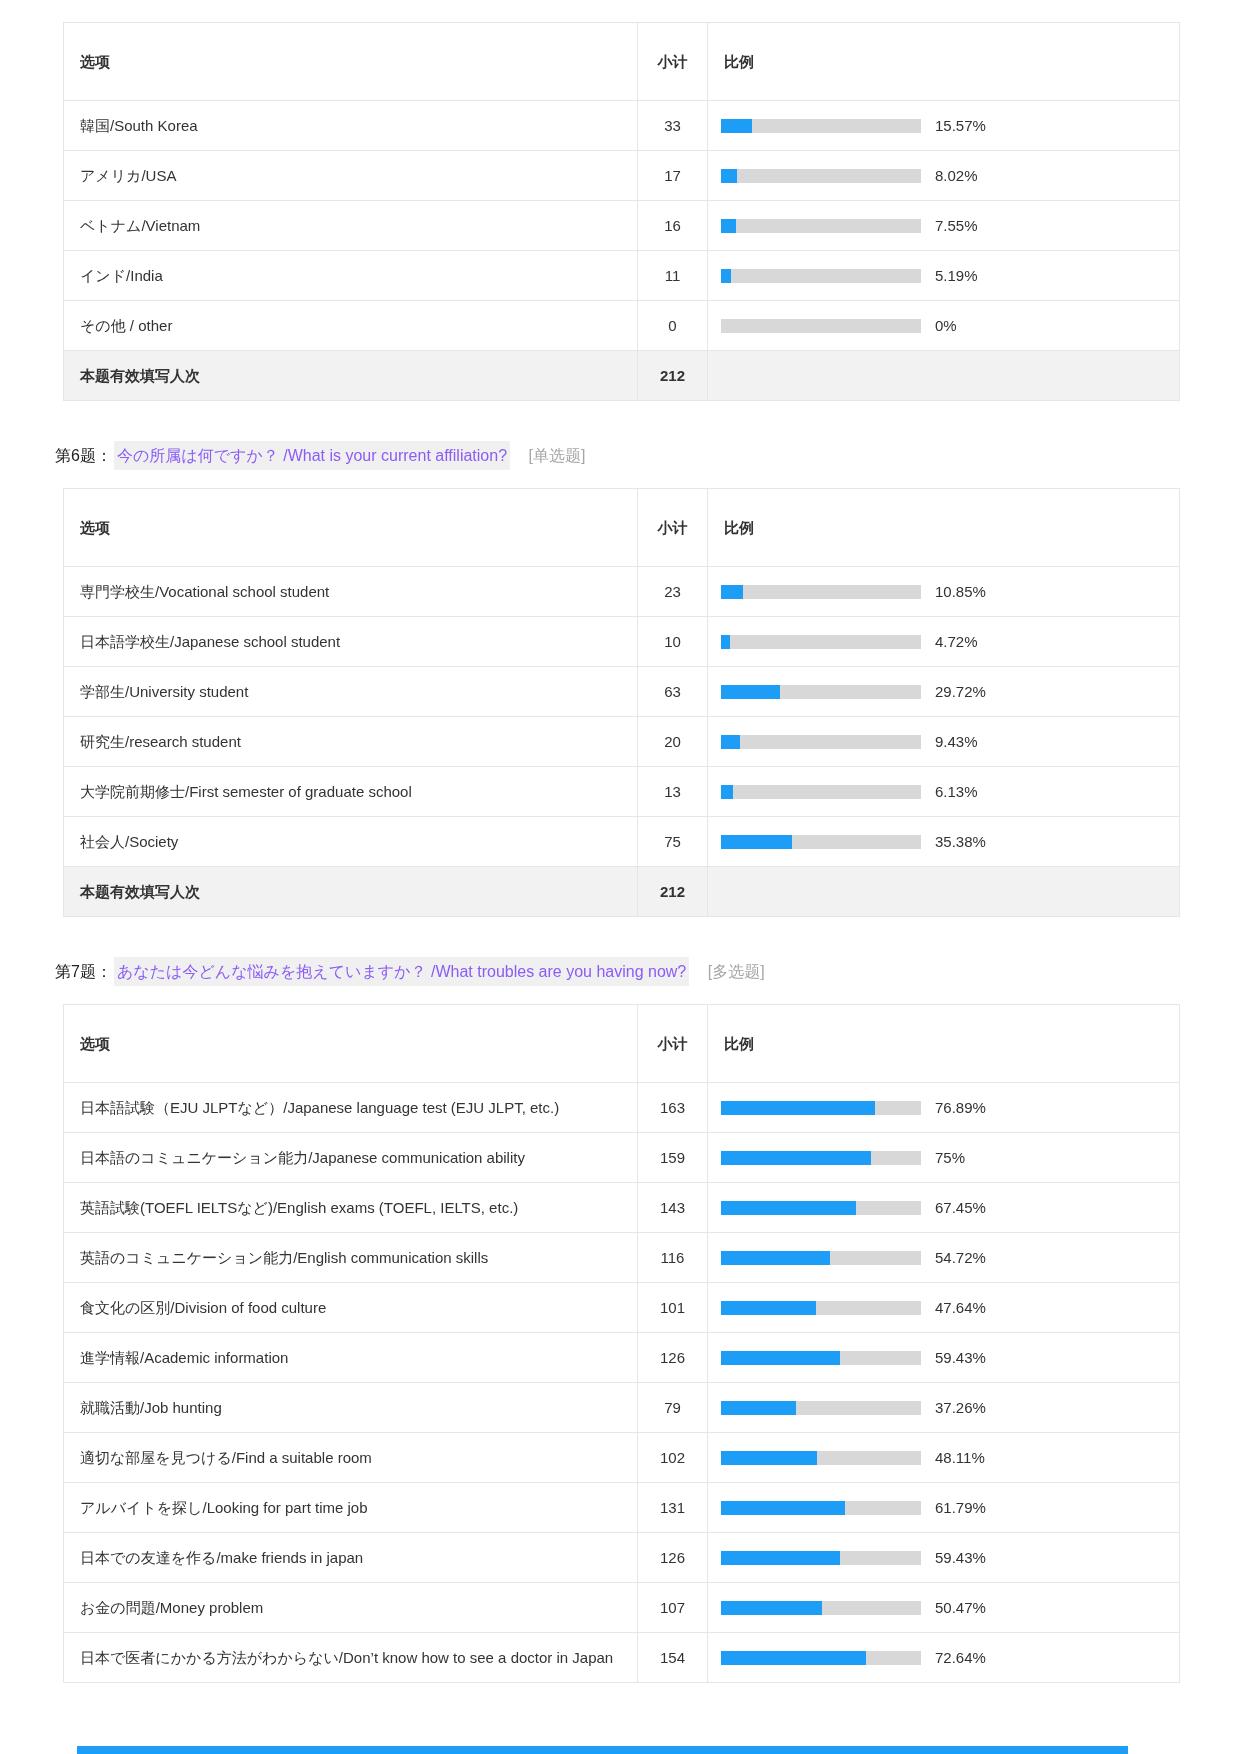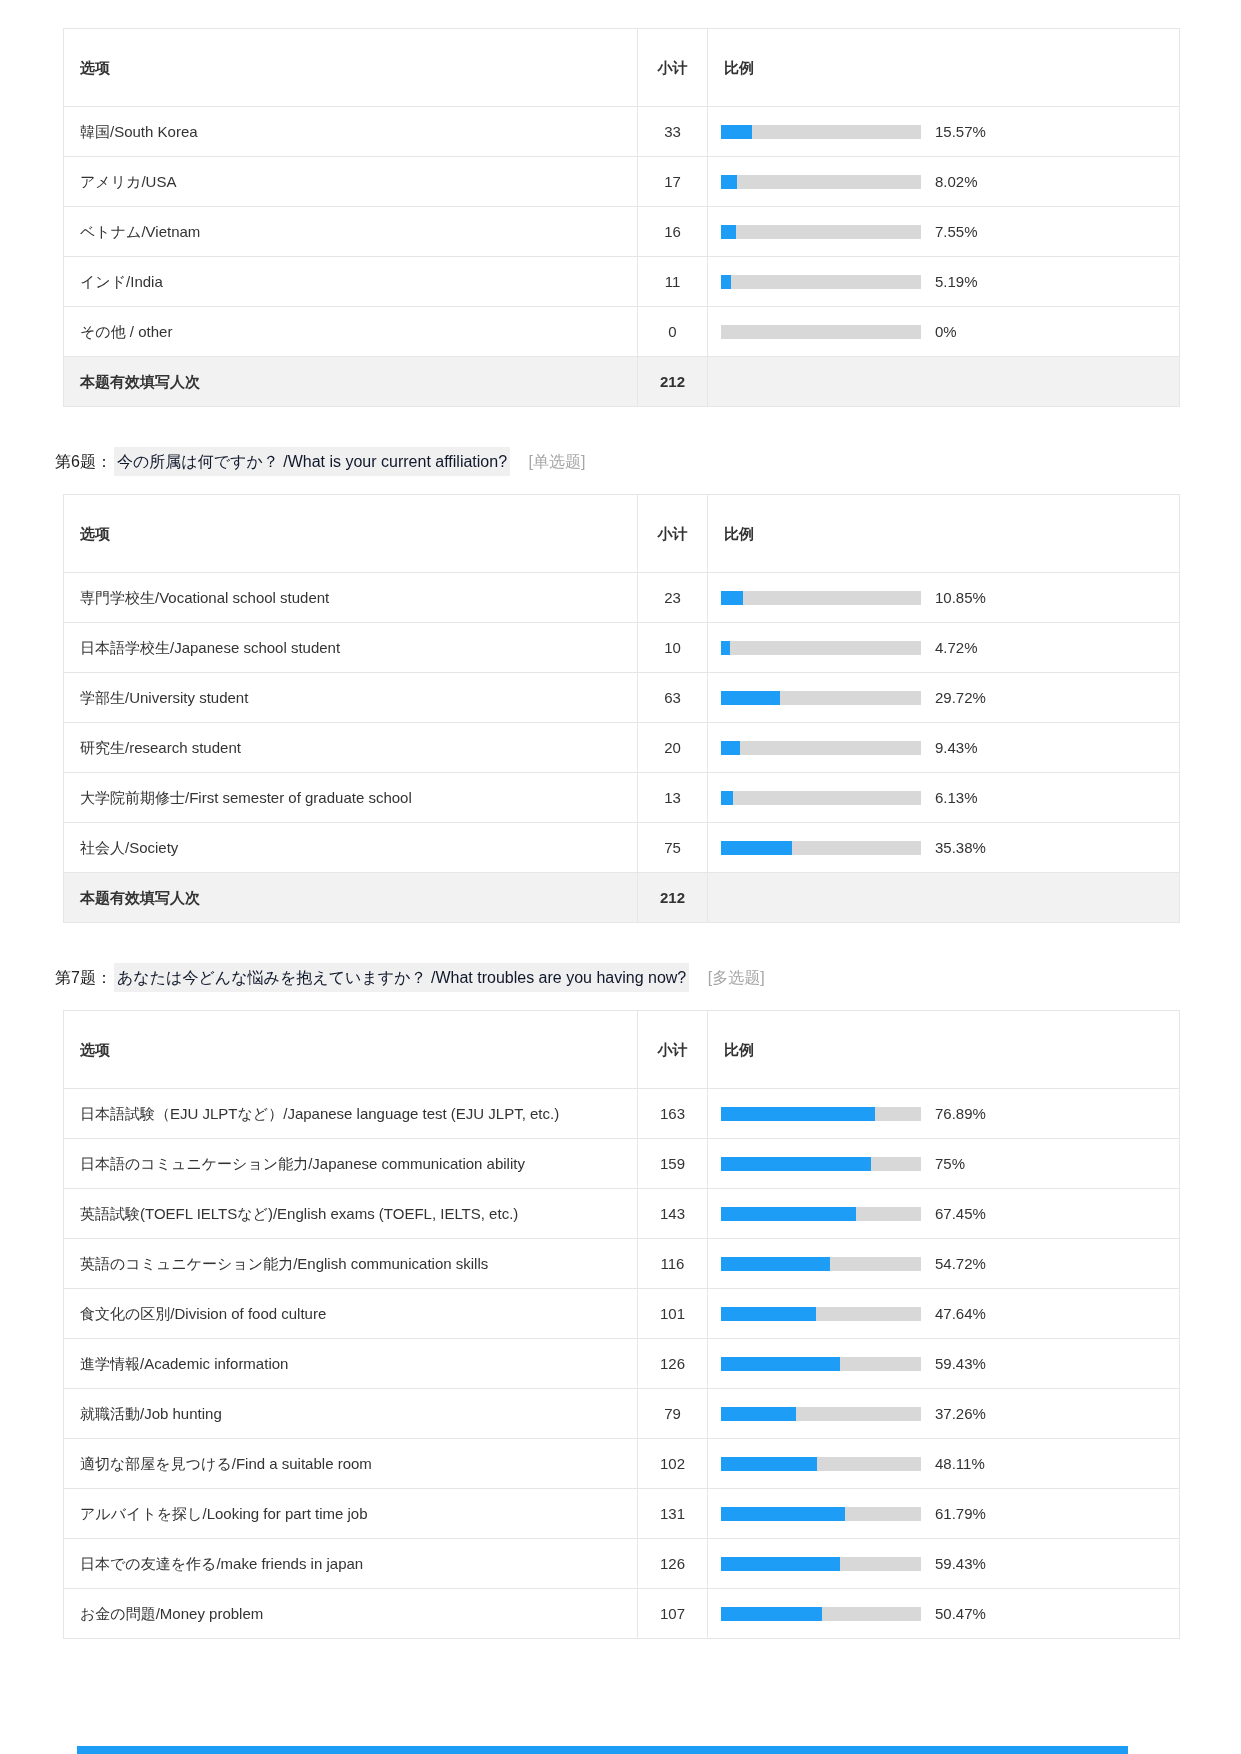--- a/index.html
+++ b/index.html
@@ -3,21 +3,21 @@
 <meta charset="utf-8">
 <style>
   * { box-sizing: border-box; margin: 0; padding: 0; }
   html, body { background: #ffffff; }
   body {
     width: 1241px; height: 1754px;
     position: relative;
     font-family: "Liberation Sans", "DejaVu Sans", sans-serif;
     color: #333;
   }
-  .content { position: absolute; left: 63px; top: 28px; width: 1116px; }
+  .content { position: absolute; left: 63px; top: 22px; width: 1116px; }
 
   table.result-table {
     width: 100%;
     border-collapse: collapse;
     table-layout: fixed;
     font-size: 15px;
     border: 1px solid var(--border, #e6e6e6);
   }
   table.result-table th, table.result-table td {
     border: 1px solid var(--border, #e6e6e6);
@@ -33,21 +33,21 @@
   col.c-ratio { width: 472px; }
 
   .bar { display: flex; align-items: center; }
   .track { width: 200px; height: 14px; background: var(--bar-track, #d8d8d8); position: relative; flex: none; }
   .fill { height: 100%; background: var(--bar-fill, #1e9df7); }
   .pct { margin-left: 14px; color: #333; white-space: nowrap; }
 
   tr.total td { background: var(--total-bg, #f2f2f2); font-weight: bold; }
 
   .q-title { margin: 44px 0 21px -8px; font-size: 16px; line-height: 22px; color: #222; }
-  .q-text { background: var(--highlight, #f0f0f0); color: #0f172a; padding: 6px 3px; margin-left: 2px; }
+  .q-text { background: var(--highlight, #f0f0f0); color: #8b5cf6; padding: 6px 3px; margin-left: 2px; }
   .q-tag { color: var(--tag, #a6a6a6); margin-left: 14px; }
 
   .partial-bar {
     position: absolute; left: 77px; top: 1746px;
     width: 1051px; height: 8px;
     background: var(--bar-fill, #1e9df7);
   }
 </style>
 </head>
 <body>
@@ -382,19 +382,31 @@
             <td class="cnt">107</td>
             <td class="ratio">
               <div class="bar">
                 <div class="track">
                   <div class="fill" style="width: 50.47%;"></div>
                 </div>
                 <span class="pct">50.47%</span>
               </div>
             </td>
           </tr>
+          <tr>
+            <td class="opt">日本で医者にかかる方法がわからない/Don’t know how to see a doctor in Japan</td>
+            <td class="cnt">154</td>
+            <td class="ratio">
+              <div class="bar">
+                <div class="track">
+                  <div class="fill" style="width: 72.64%;"></div>
+                </div>
+                <span class="pct">72.64%</span>
+              </div>
+            </td>
+          </tr>
         </tbody>
     </table>
   </section>
 
 </div>
 
 <div class="partial-bar"></div>
 
 </body></html>

